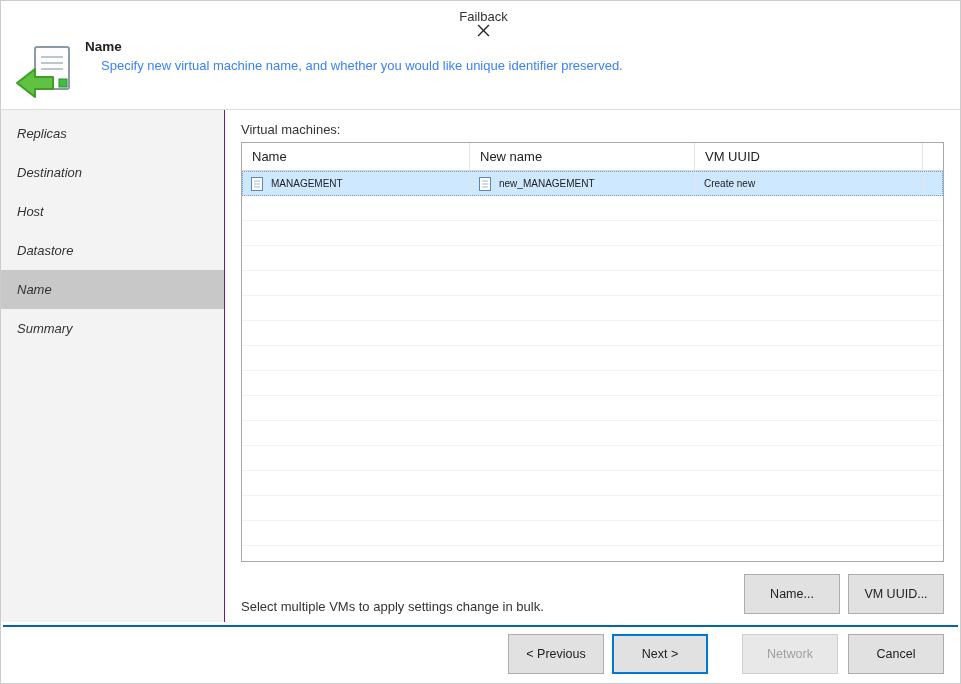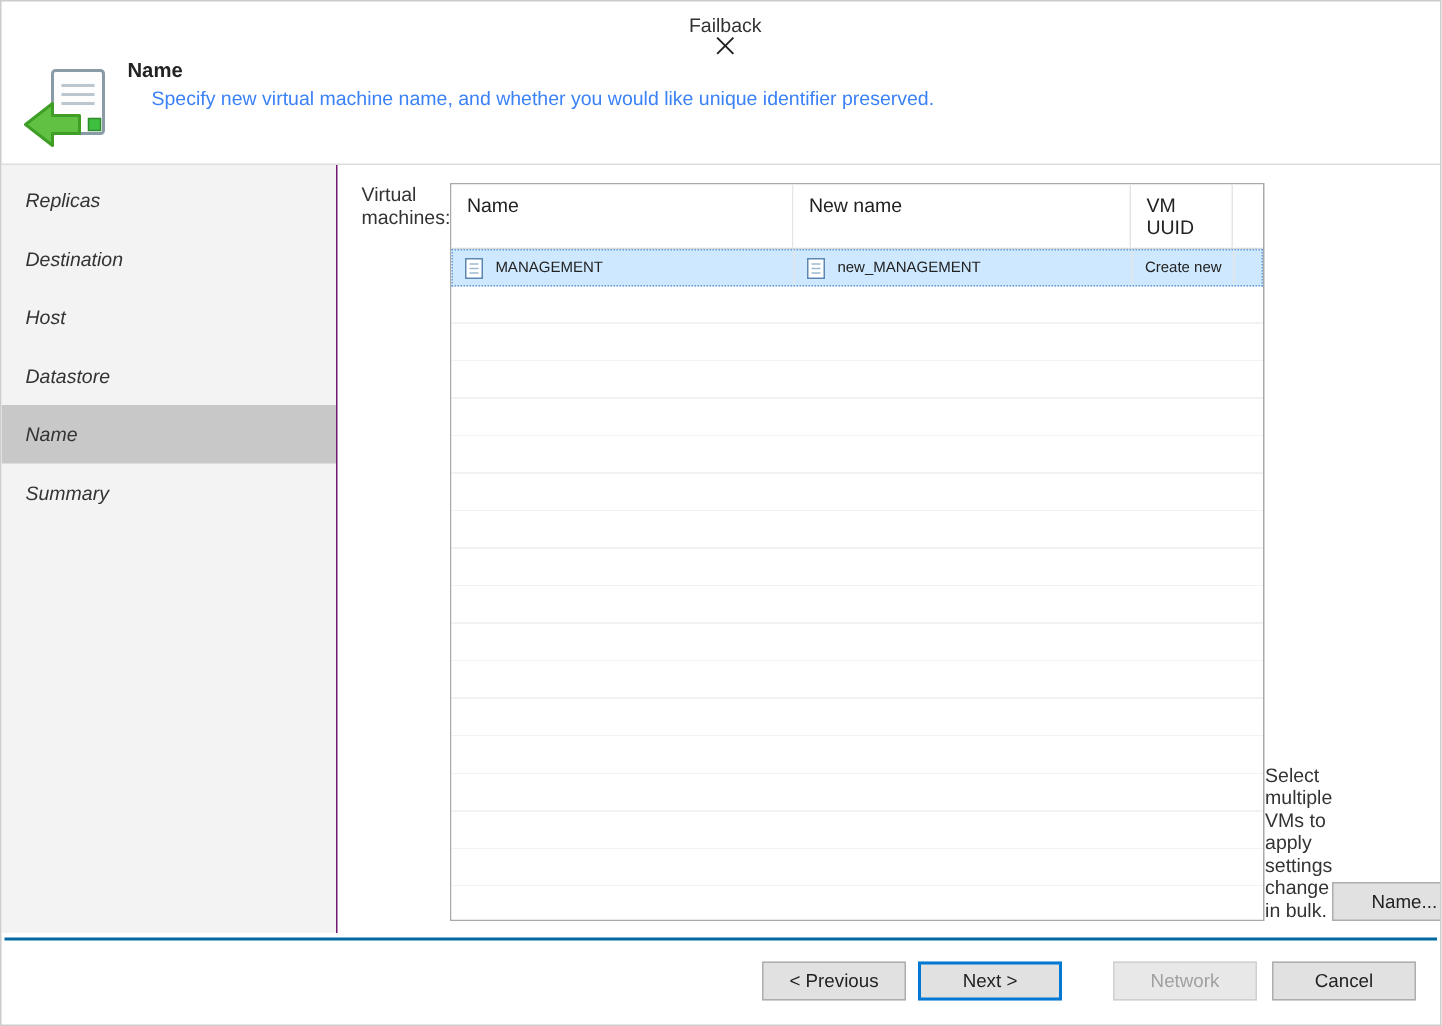--- a/index.html
+++ b/index.html
@@ -81,21 +81,21 @@
     cursor: default;
   }
   .sidebar-item.active {
     background: #c8c8c8;
   }
 
   .main {
     flex: 1;
     padding: 12px 16px 8px 16px;
     display: flex;
-    flex-direction: row;
+    flex-direction: column;
     min-width: 0;
   }
   .section-label {
     font-size: 13px;
     margin-bottom: 5px;
     color: #333;
   }
 
   .table-wrap {
     border: 1px solid #a9a9a9;
@@ -184,21 +184,21 @@
     margin: 3px 2px 2px 2px;
     display: flex;
     align-items: center;
     justify-content: flex-end;
     padding: 0 14px;
     gap: 10px;
     background:#fff;
   }
   .btn {
     min-width: 96px;
-    height: 26px;
+    height: 40px;
     background: #e1e1e1;
     border: 1px solid #adadad;
     font-size: 12.5px;
     color: #222;
     padding: 0 10px;
     cursor: default;
     display: inline-flex;
     align-items: center;
     justify-content: center;
   }

